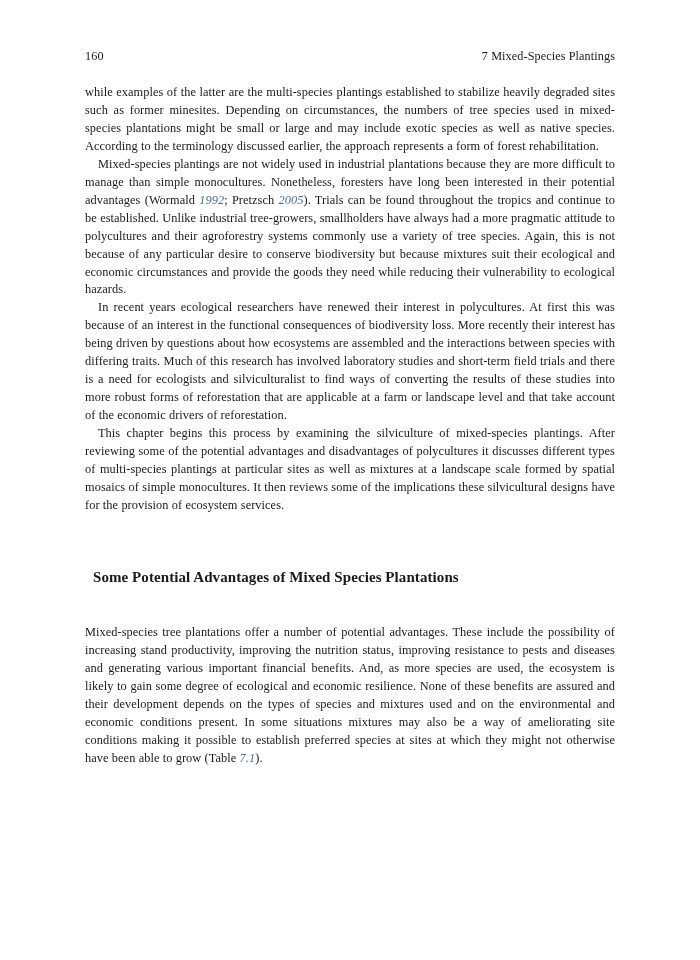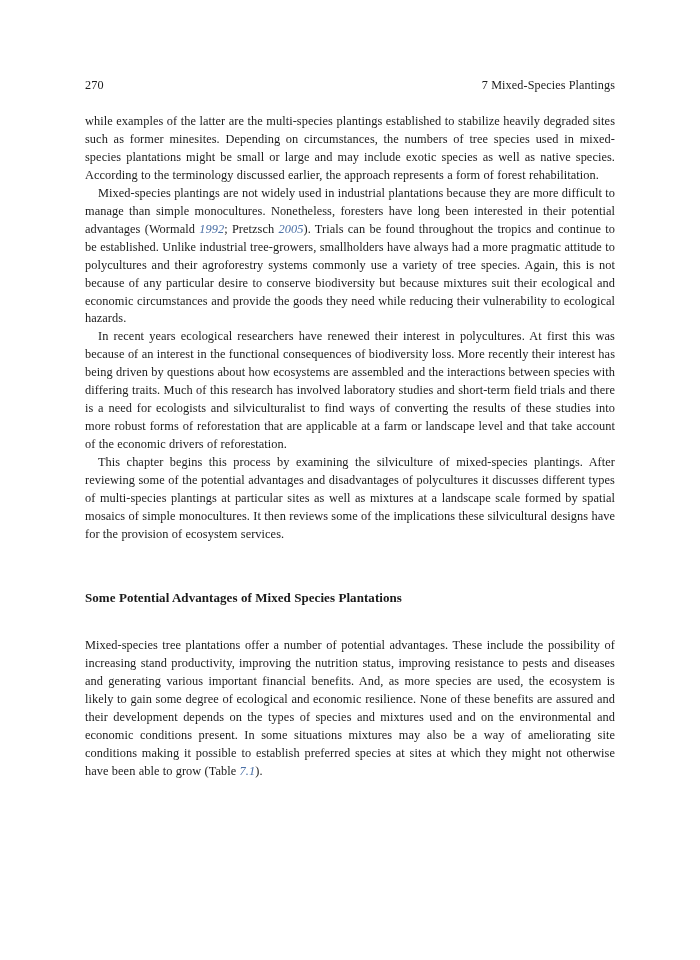--- a/index.html
+++ b/index.html
@@ -35,43 +35,42 @@
     font-size: 12.2px;
     line-height: 16px;
     padding-top: 48px;
     color: #1a1a1a;
   }
   .folio {
     letter-spacing: 0.2px;
   }
   .head-title {
     letter-spacing: 0.1px;
-    margin-top: 29px;
   }
   
   .body-block {
     padding-top: 20px;
   }
   p.para {
     margin: 0;
     font-size: 12.35px;
     line-height: 17.95px;
     text-align: justify;
     text-justify: inter-word;
     hyphens: manual;
     letter-spacing: 0.005em;
     word-spacing: 0.01em;
   }
   p.indent {
     text-indent: 13px;
   }
   
   h2.section-heading {
-    margin: 0;
-    font-size: 13px;
+    margin: 8px;
+    font-size: 15px;
     line-height: 20px;
     font-weight: bold;
     letter-spacing: 0.005em;
     padding-top: 44px;
     padding-bottom: 0;
   }
   .after-heading {
     padding-top: 29px;
   }
   
@@ -82,21 +81,21 @@
   }
 </style>
 </head>
 <body>
 
 <div class="page">
 
   <div class="content">
 
     <div class="runninghead">
-      <span class="folio">270</span>
+      <span class="folio">160</span>
       <span class="head-title">7 Mixed-Species Plantings</span>
     </div>
 
     <div class="body-block">
 
       <p class="para">while examples of the latter are the multi-species plantings established to stabilize heavily degraded sites such as former minesites. Depending on circumstances, the numbers of tree species used in mixed-species plantations might be small or large and may include exotic species as well as native species. According to the terminology discussed earlier, the approach represents a form of forest rehabilitation.</p>
 
       <p class="para indent"><span>Mixed-species plantings are not widely used in industrial plantations because they are more difficult to manage than simple monocultures. Nonetheless, foresters have long been interested in their potential advantages (Wormald </span><a class="xref" href="#" style="color: rgb(74, 111, 165);">1992</a><span>; Pretzsch </span><a class="xref" href="#" style="color: rgb(74, 111, 165);">2005</a><span>). Trials can be found throughout the tropics and continue to be established. Unlike industrial tree-growers, smallholders have always had a more pragmatic attitude to polycultures and their agroforestry systems commonly use a variety of tree species. Again, this is not because of any particular desire to conserve biodiversity but because mixtures suit their ecological and economic circumstances and provide the goods they need while reducing their vulnerability to ecological hazards.</span></p>
 
       <p class="para indent">In recent years ecological researchers have renewed their interest in polycultures. At first this was because of an interest in the functional consequences of biodiversity loss. More recently their interest has being driven by questions about how ecosystems are assembled and the interactions between species with differing traits. Much of this research has involved laboratory studies and short-term field trials and there is a need for ecologists and silviculturalist to find ways of converting the results of these studies into more robust forms of reforestation that are applicable at a farm or landscape level and that take account of the economic drivers of reforestation.</p>

